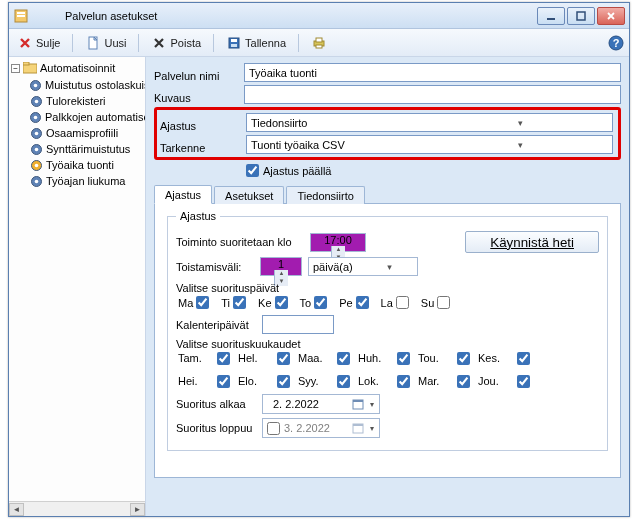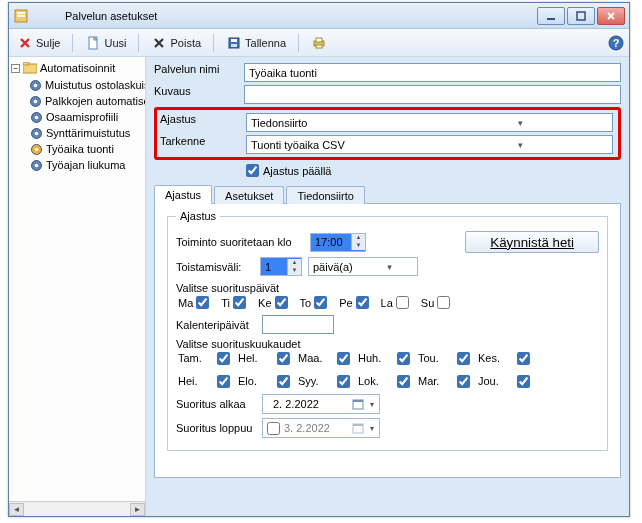--- a/index.html
+++ b/index.html
@@ -86,21 +86,21 @@
   }
   .scroll-arrow { width:15px; height:13px; background:#e4e4e4; border:1px solid #c0c0c0; display:flex; align-items:center; justify-content:center; font-size:8px; color:#555;}
   .scroll-track { flex:1; height:13px; }
   .main {
     flex:1;
     background:#dbe8f6;
     padding: 6px 8px 8px 8px;
     position:relative;
     overflow:hidden;
   }
-  .form-row { display:flex; align-items:flex-start; margin-bottom:3px; }
+  .form-row { display:flex; align-items:flex-end; margin-bottom:3px; }
   .form-label { width: 90px; color:#000; }
   .text-input {
     flex:1;
     height:19px;
     border:1px solid #7a9ac6;
     background:#fff;
     padding:1px 4px;
     font-family:inherit;
     font-size:11px;
   }
@@ -148,22 +148,22 @@
     height:275px;
     padding:6px 10px;
   }
   fieldset.ajastus {
     border:1px solid #c0cde0;
     padding:5px 8px 8px 8px;
   }
   fieldset.ajastus legend { padding:0 4px; }
   .row { display:flex; align-items:center; gap:6px; margin:4px 0; flex-wrap:wrap; }
   .num-input {
-    width:56px; height:19px; border:1px solid #a4b8d4; background:#3b82f6;
-    display:flex; align-items:center;
+    width:56px; height:19px; border:1px solid #a4b8d4; background:#a21caf;
+    display:flex; align-items:center;flex-direction:column;
   }
   .num-input span { flex:1; padding:0 4px; }
   .spinner { width:14px; display:flex; flex-direction:column; }
   .spinner div { height:8px; background:#e6ecf5; border-left:1px solid #a4b8d4; font-size:6px; text-align:center; line-height:7px; color:#555;}
   .btn {
     height:22px; padding:0 24px;
     border:1px solid #9ab0cc;
     background:linear-gradient(#fbfdff,#e4ecf6);
     border-radius:2px;
     text-decoration:underline;
@@ -300,20 +300,29 @@
               </span>
               <span>Muistutus ostolaskuista</span>
             </div>
             <div class="tree-item">
               <span class="node-icon">
                 <svg width="13" height="13">
                   <circle cx="6.5" cy="6.5" r="5" fill="#5f83b6" stroke="#40597c"></circle>
                   <circle cx="6.5" cy="6.5" r="1.8" fill="#fff"></circle>
                 </svg>
               </span>
+              <span>Tulorekisteri</span>
+            </div>
+            <div class="tree-item">
+              <span class="node-icon">
+                <svg width="13" height="13">
+                  <circle cx="6.5" cy="6.5" r="5" fill="#5f83b6" stroke="#40597c"></circle>
+                  <circle cx="6.5" cy="6.5" r="1.8" fill="#fff"></circle>
+                </svg>
+              </span>
               <span>Palkkojen automatisointi</span>
             </div>
             <div class="tree-item">
               <span class="node-icon">
                 <svg width="13" height="13">
                   <circle cx="6.5" cy="6.5" r="5" fill="#5f83b6" stroke="#40597c"></circle>
                   <circle cx="6.5" cy="6.5" r="1.8" fill="#fff"></circle>
                 </svg>
               </span>
               <span>Osaamisprofiili</span>

